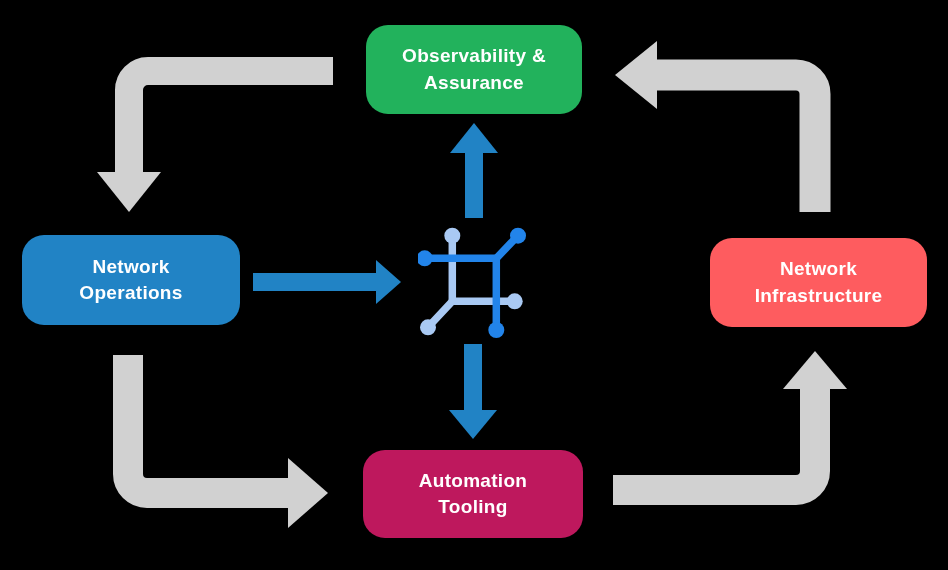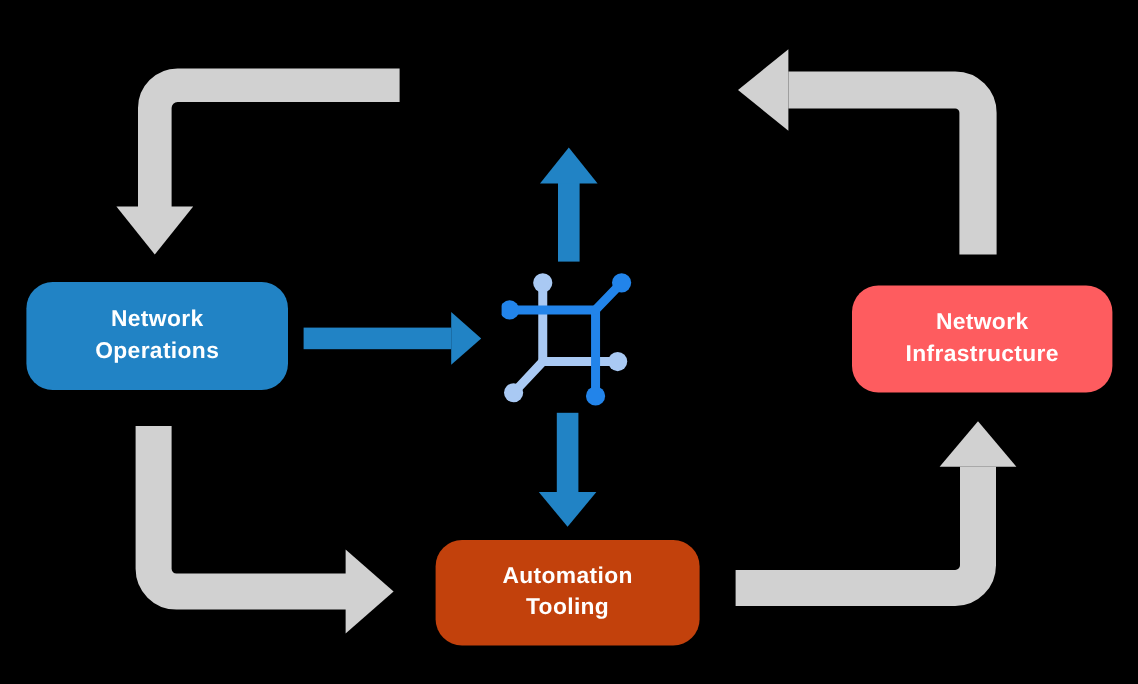--- a/index.html
+++ b/index.html
@@ -81,29 +81,33 @@
         <path d="M 78.3 32.3 L 100 9.7"></path>
       </g>
       <g fill="#2284ea">
         <circle cx="6.7" cy="32.3" r="8"></circle>
         <circle cx="100" cy="9.7" r="8"></circle>
         <circle cx="78.3" cy="104" r="8"></circle>
       </g>
     </svg>
   </div>
 
+  <div class="node node-observability" style="background: rgb(34, 178, 92);">
+    <span>Observability &amp;
+Assurance</span>
+  </div>
 
   <div class="node node-operations" style="background: rgb(33, 131, 197);">
     <span>Network
 Operations</span>
   </div>
 
   <div class="node node-infrastructure" style="background: rgb(254, 92, 95);">
     <span>Network
 Infrastructure</span>
   </div>
 
-  <div class="node node-tooling" style="background: #c2410c;">
+  <div class="node node-tooling" style="background: #be185d;">
     <span>Automation
 Tooling</span>
   </div>
 
 </div>
 
 </body></html>

